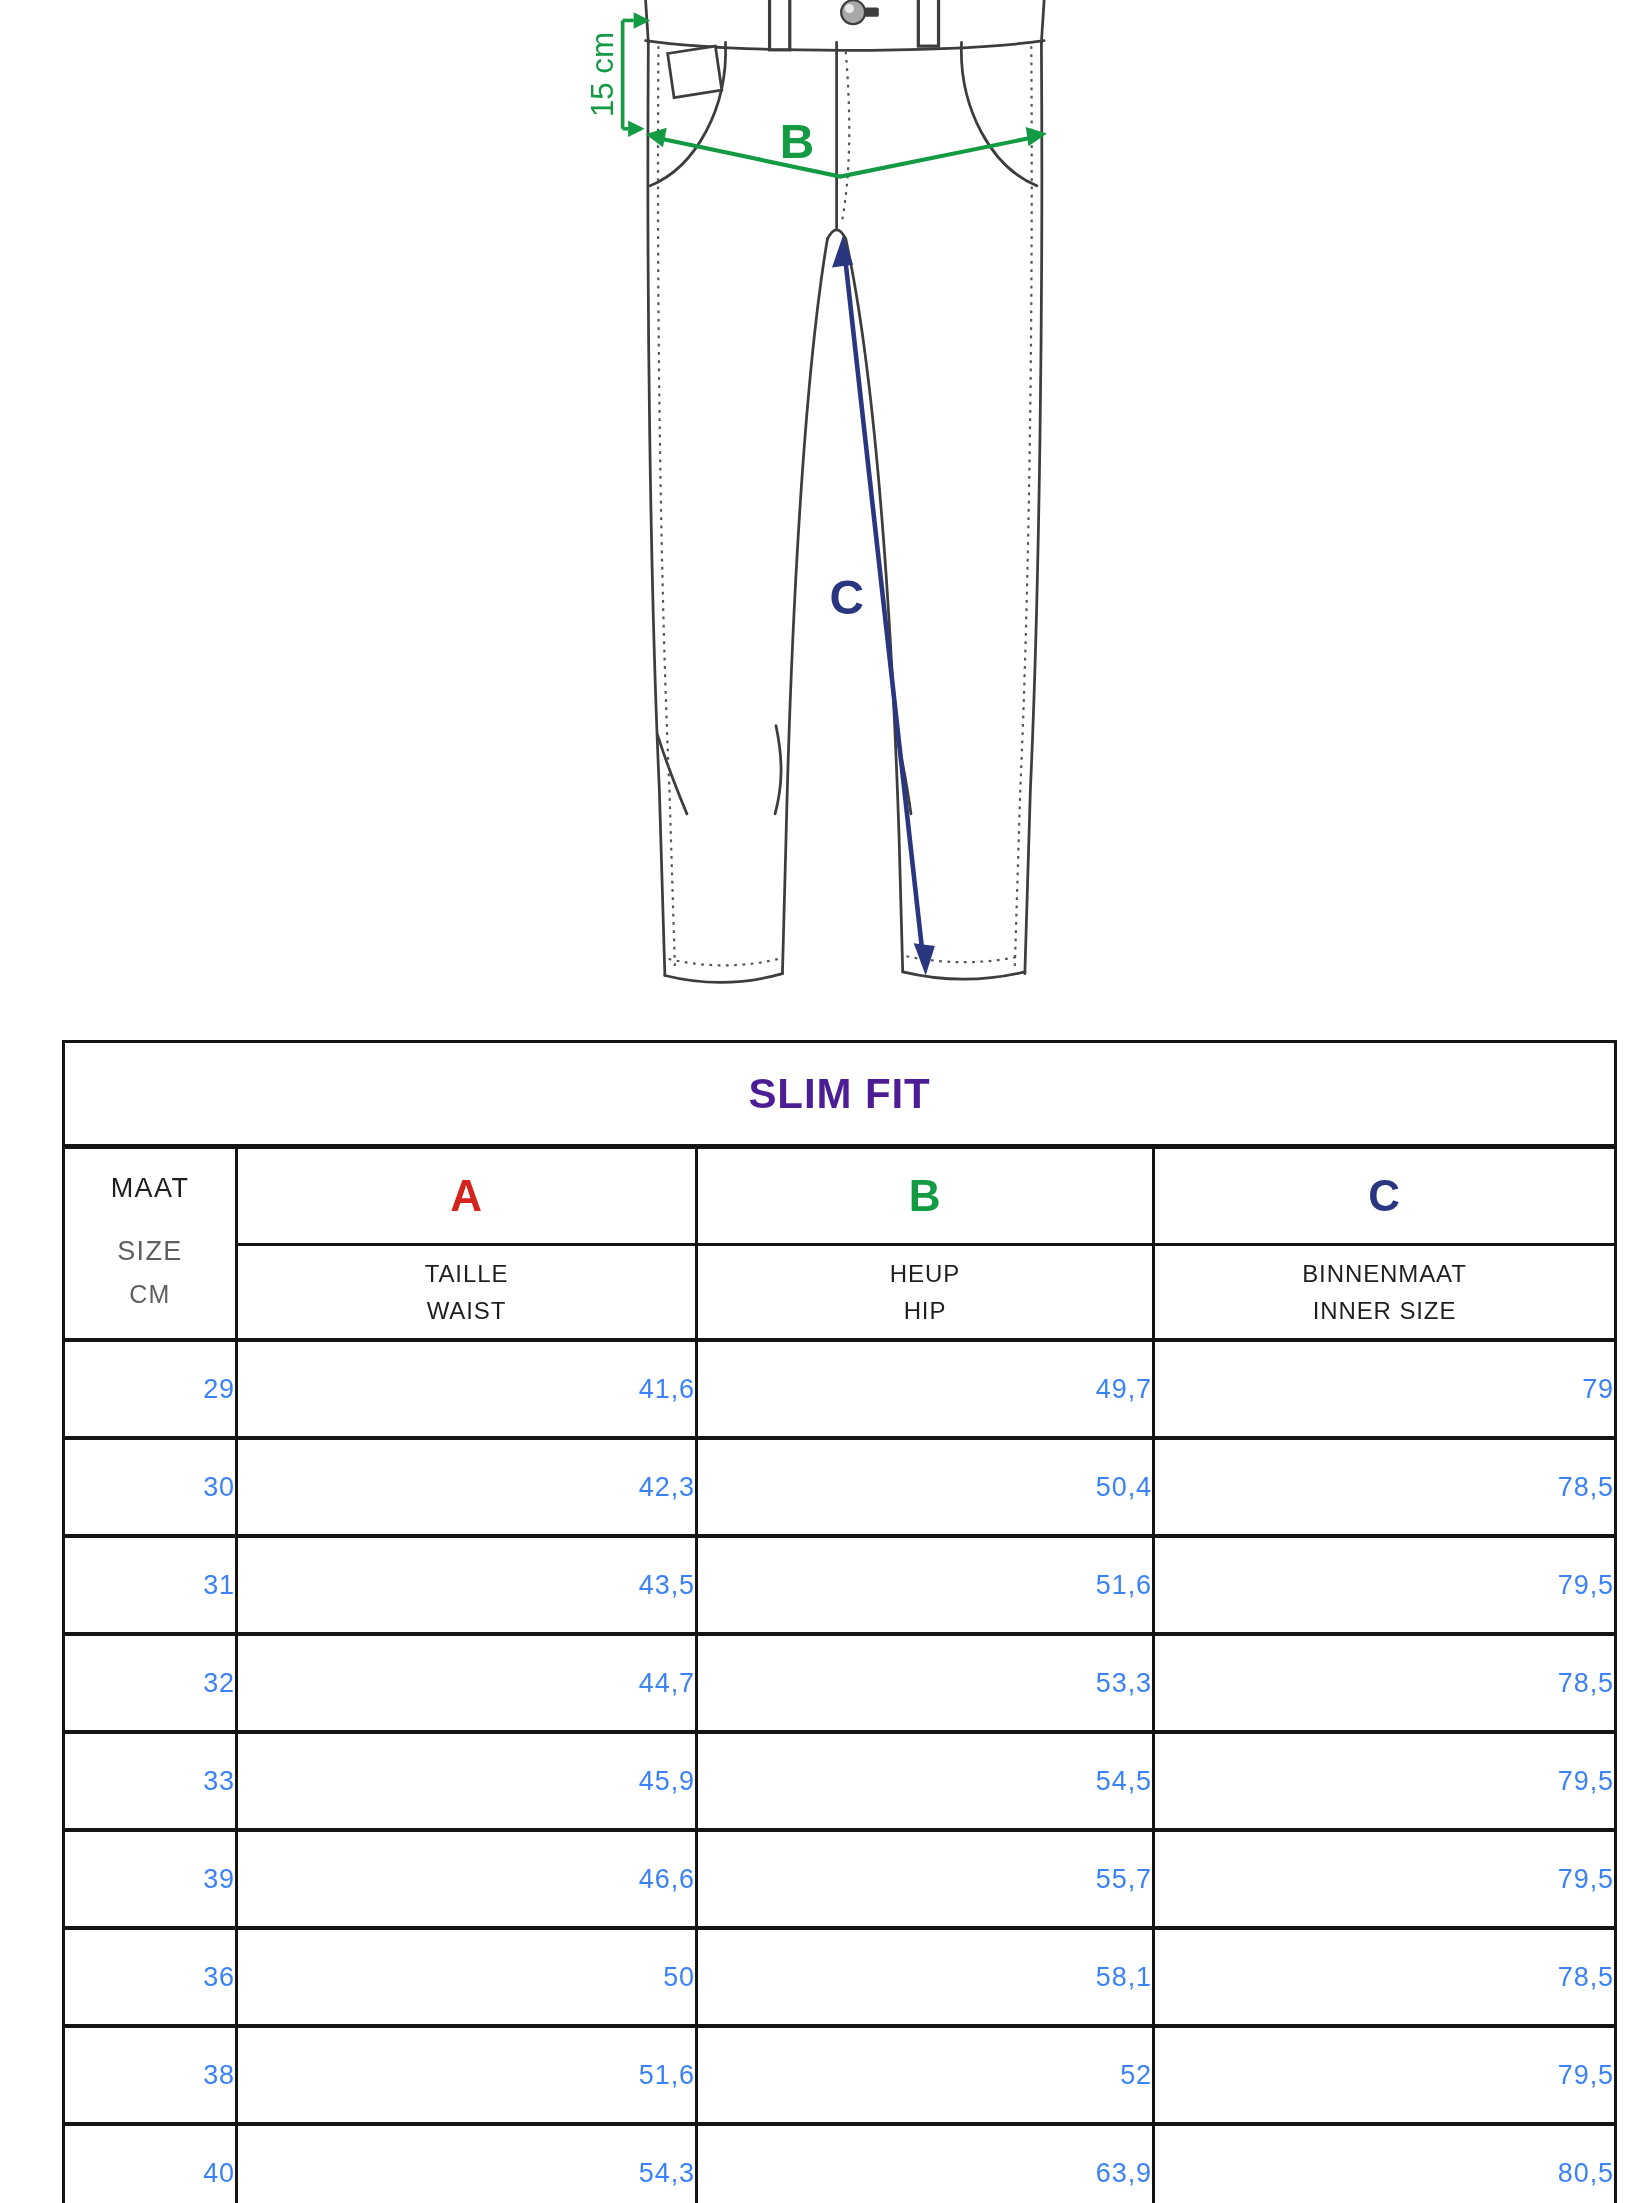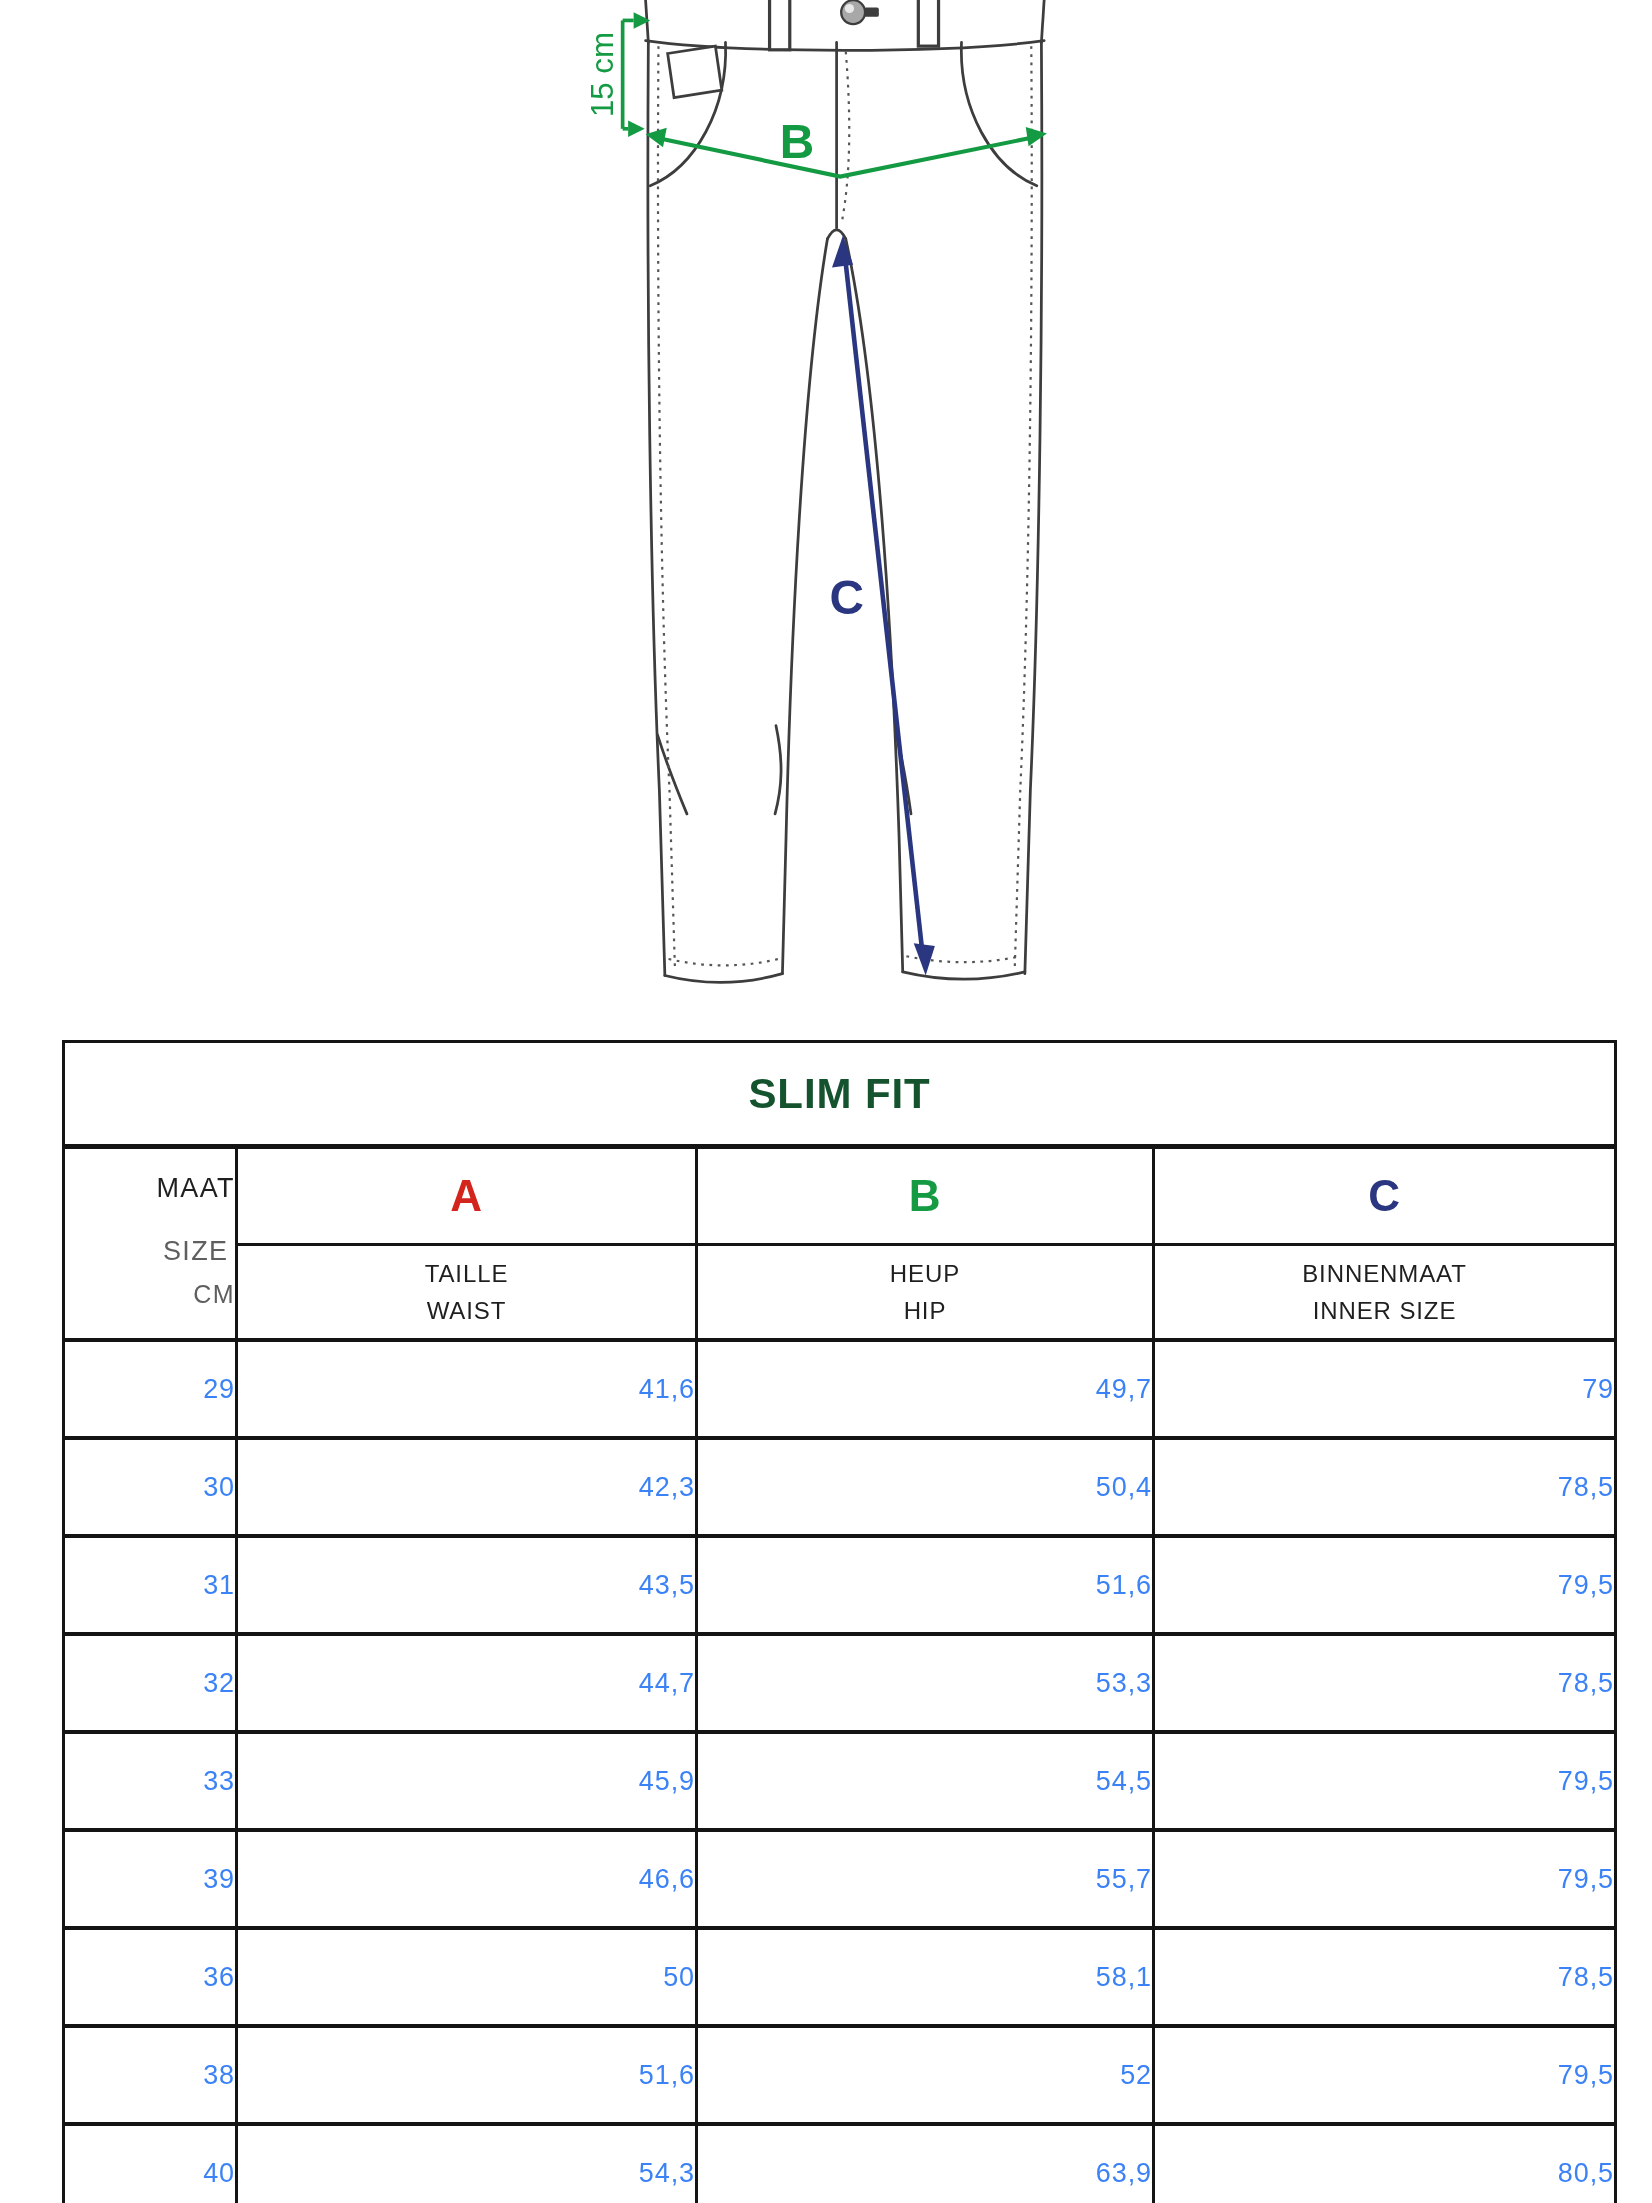--- a/index.html
+++ b/index.html
@@ -5,29 +5,29 @@
   html,body{margin:0;padding:0;background:#fff;}
   .page{position:relative;width:1653px;height:2204px;background:#ffffff;overflow:hidden;
         font-family:"Liberation Sans", sans-serif;color:#191919;}
   
   .diagram-wrap{position:absolute;left:0;top:0;width:1653px;height:1040px;}
   
   .size-table{position:absolute;left:62px;top:1040px;width:1552px;height:1128px;
               border-collapse:collapse;table-layout:fixed;background:#fff;}
   .size-table td{border:3.7px solid #141414;text-align:center;vertical-align:middle;
                  padding:0;letter-spacing:0.9px;}
-  .title-cell{font-size:42px;font-weight:bold;letter-spacing:3.7px;color:#14532d;
+  .title-cell{font-size:42px;font-weight:bold;letter-spacing:3.7px;color:#4c1d95;
               border-bottom-width:5.5px !important;}
   .letter-cell{font-size:44px;font-weight:bold;height:94px;}
   .c-red{color:#d3251c;}
   .c-green{color:#149a43;}
   .c-navy{color:#2a3680;}
   .label-cell{font-size:24px;line-height:37px;color:#1f1f1f;height:92px;letter-spacing:1.4px;}
   .size-head-cell{vertical-align:top;}
-  .size-head-inner{height:185px;display:flex;flex-direction:column;align-items:flex-end;
+  .size-head-inner{height:185px;display:flex;flex-direction:column;align-items:center;
                    justify-content:space-between;padding:20px 0 27.5px 0;box-sizing:border-box;}
   .maat{font-size:27px;line-height:35px;color:#1f1f1f;letter-spacing:1.4px;}
   .size-gray{color:#5f5f5f;margin-top:28px;}
   .cm{font-size:25px;color:#5f5f5f;letter-spacing:1.4px;}
   .data-row td{font-size:27px;height:94px;color:#3b82f6;border-top-width:4.6px;border-bottom-width:4.6px;text-align:right;}
   .row-title td{height:101px;}
 </style>
 </head>
 <body>
 

